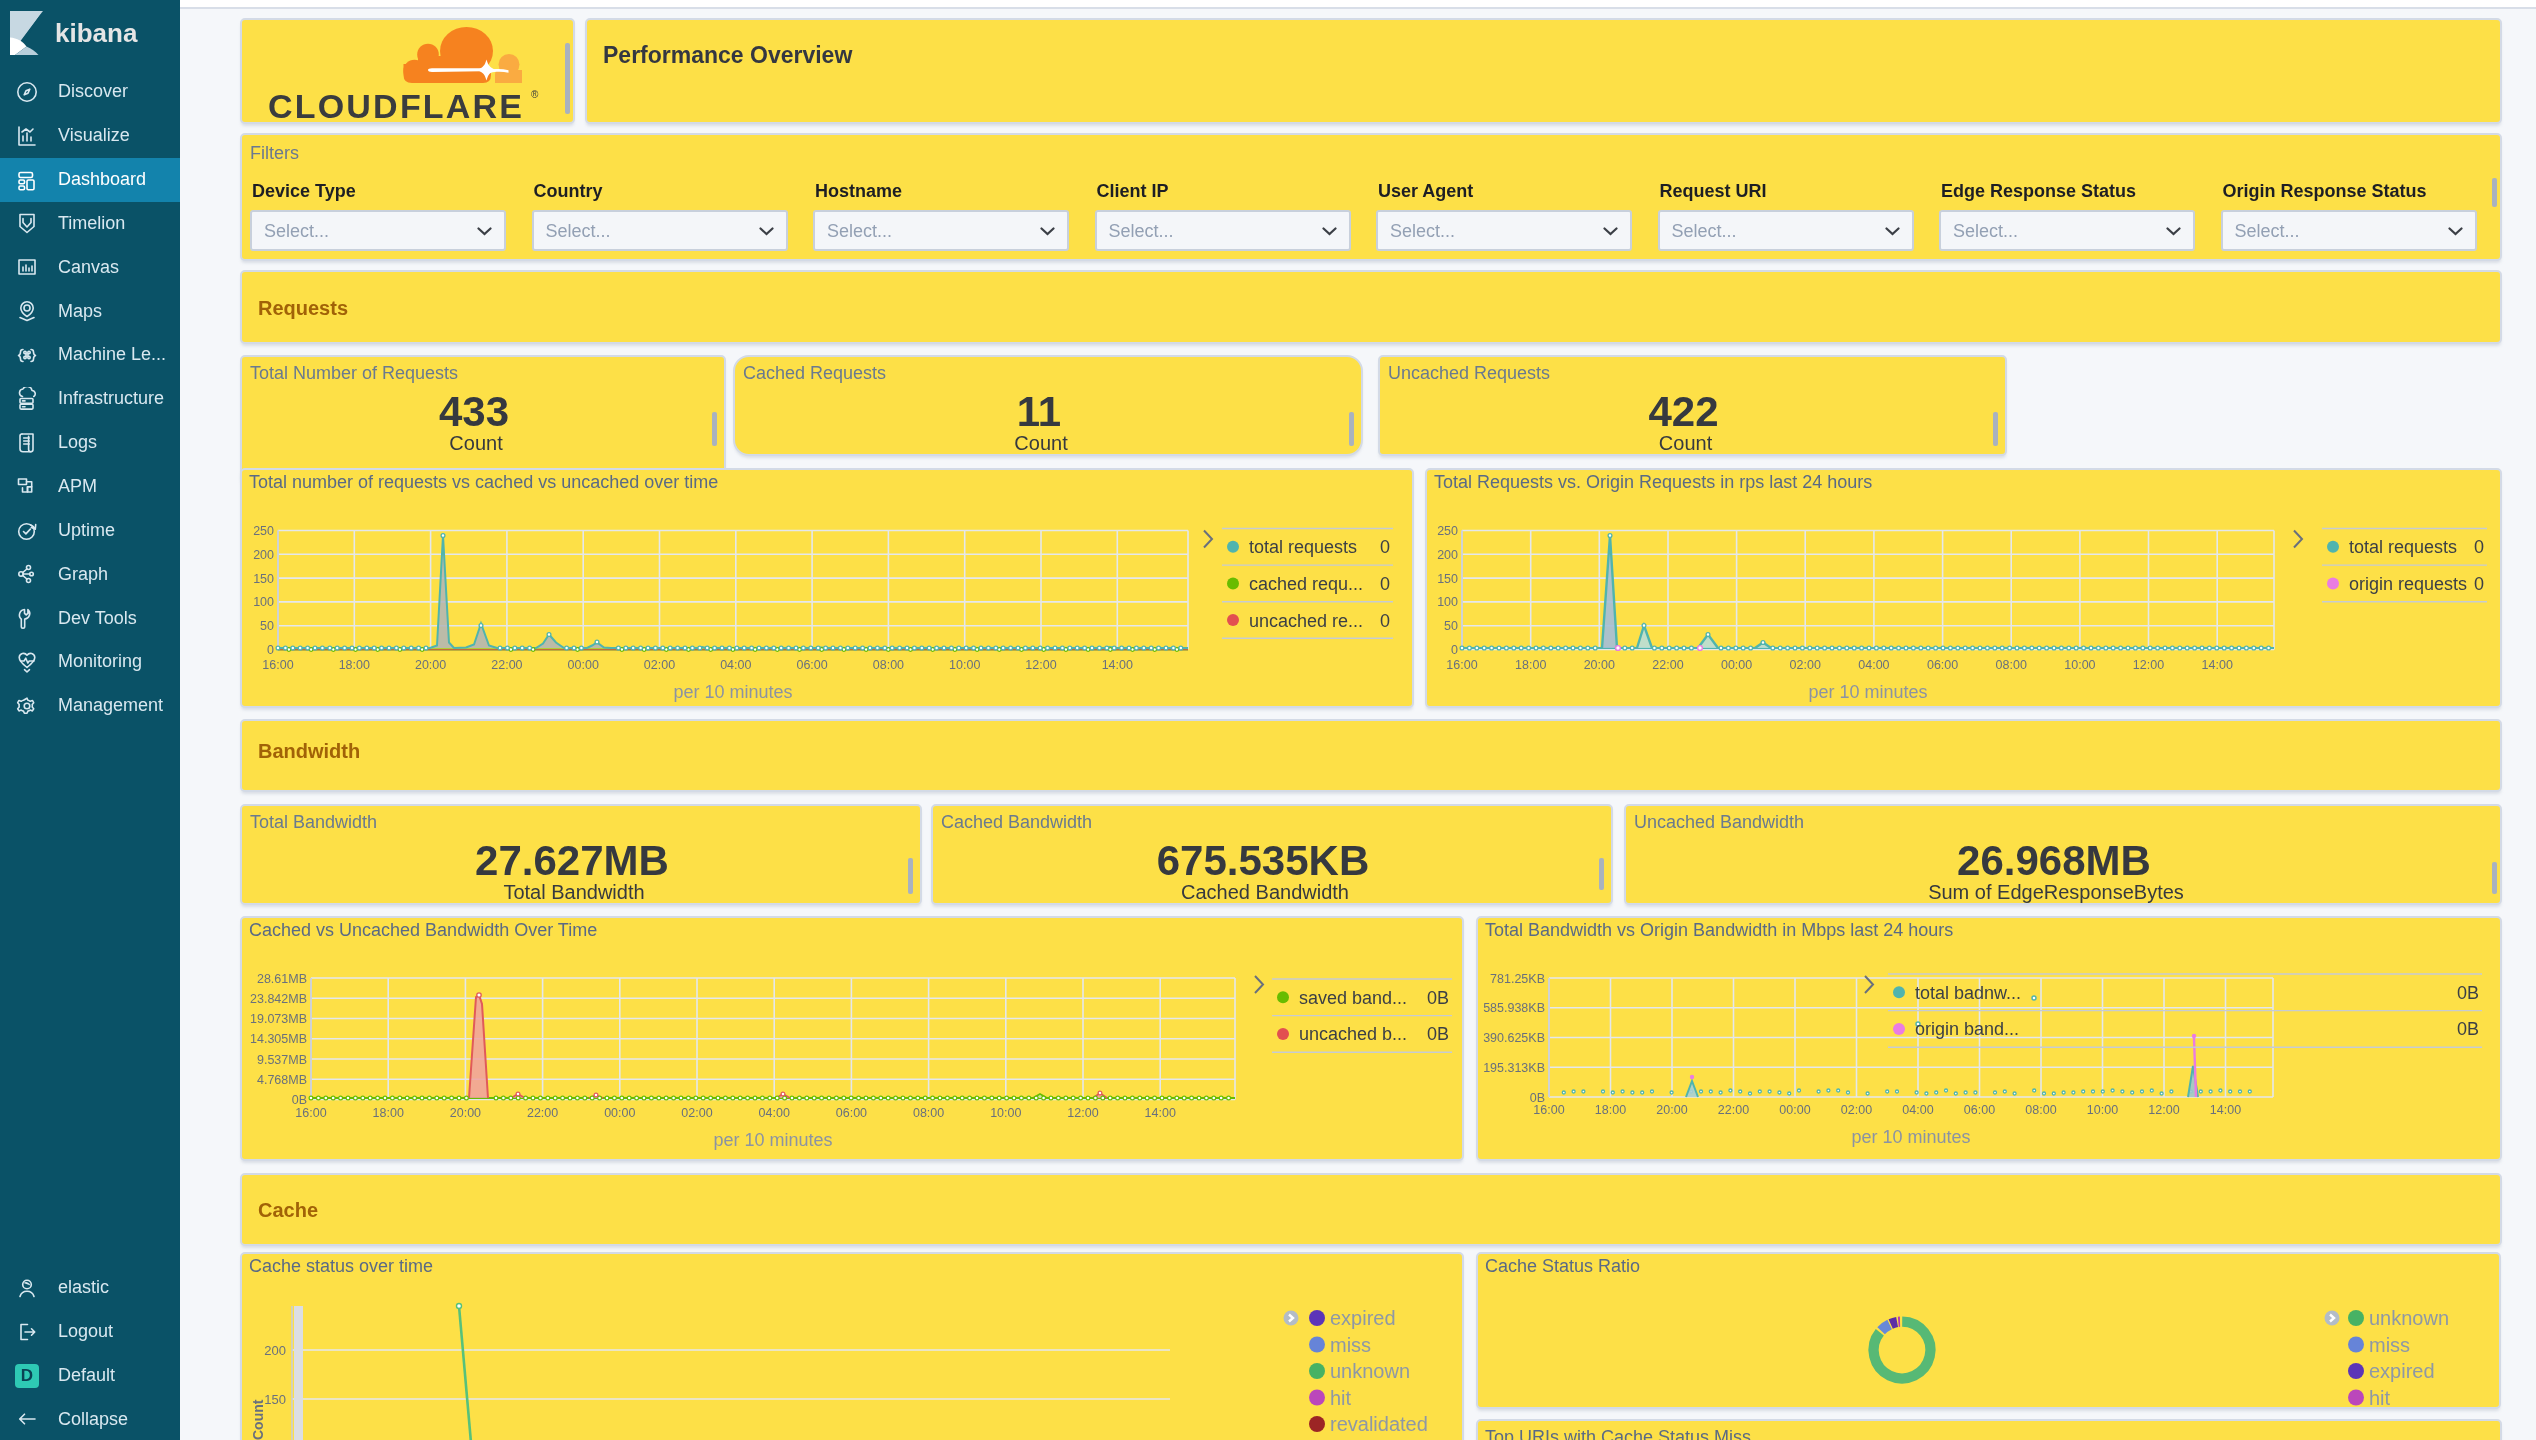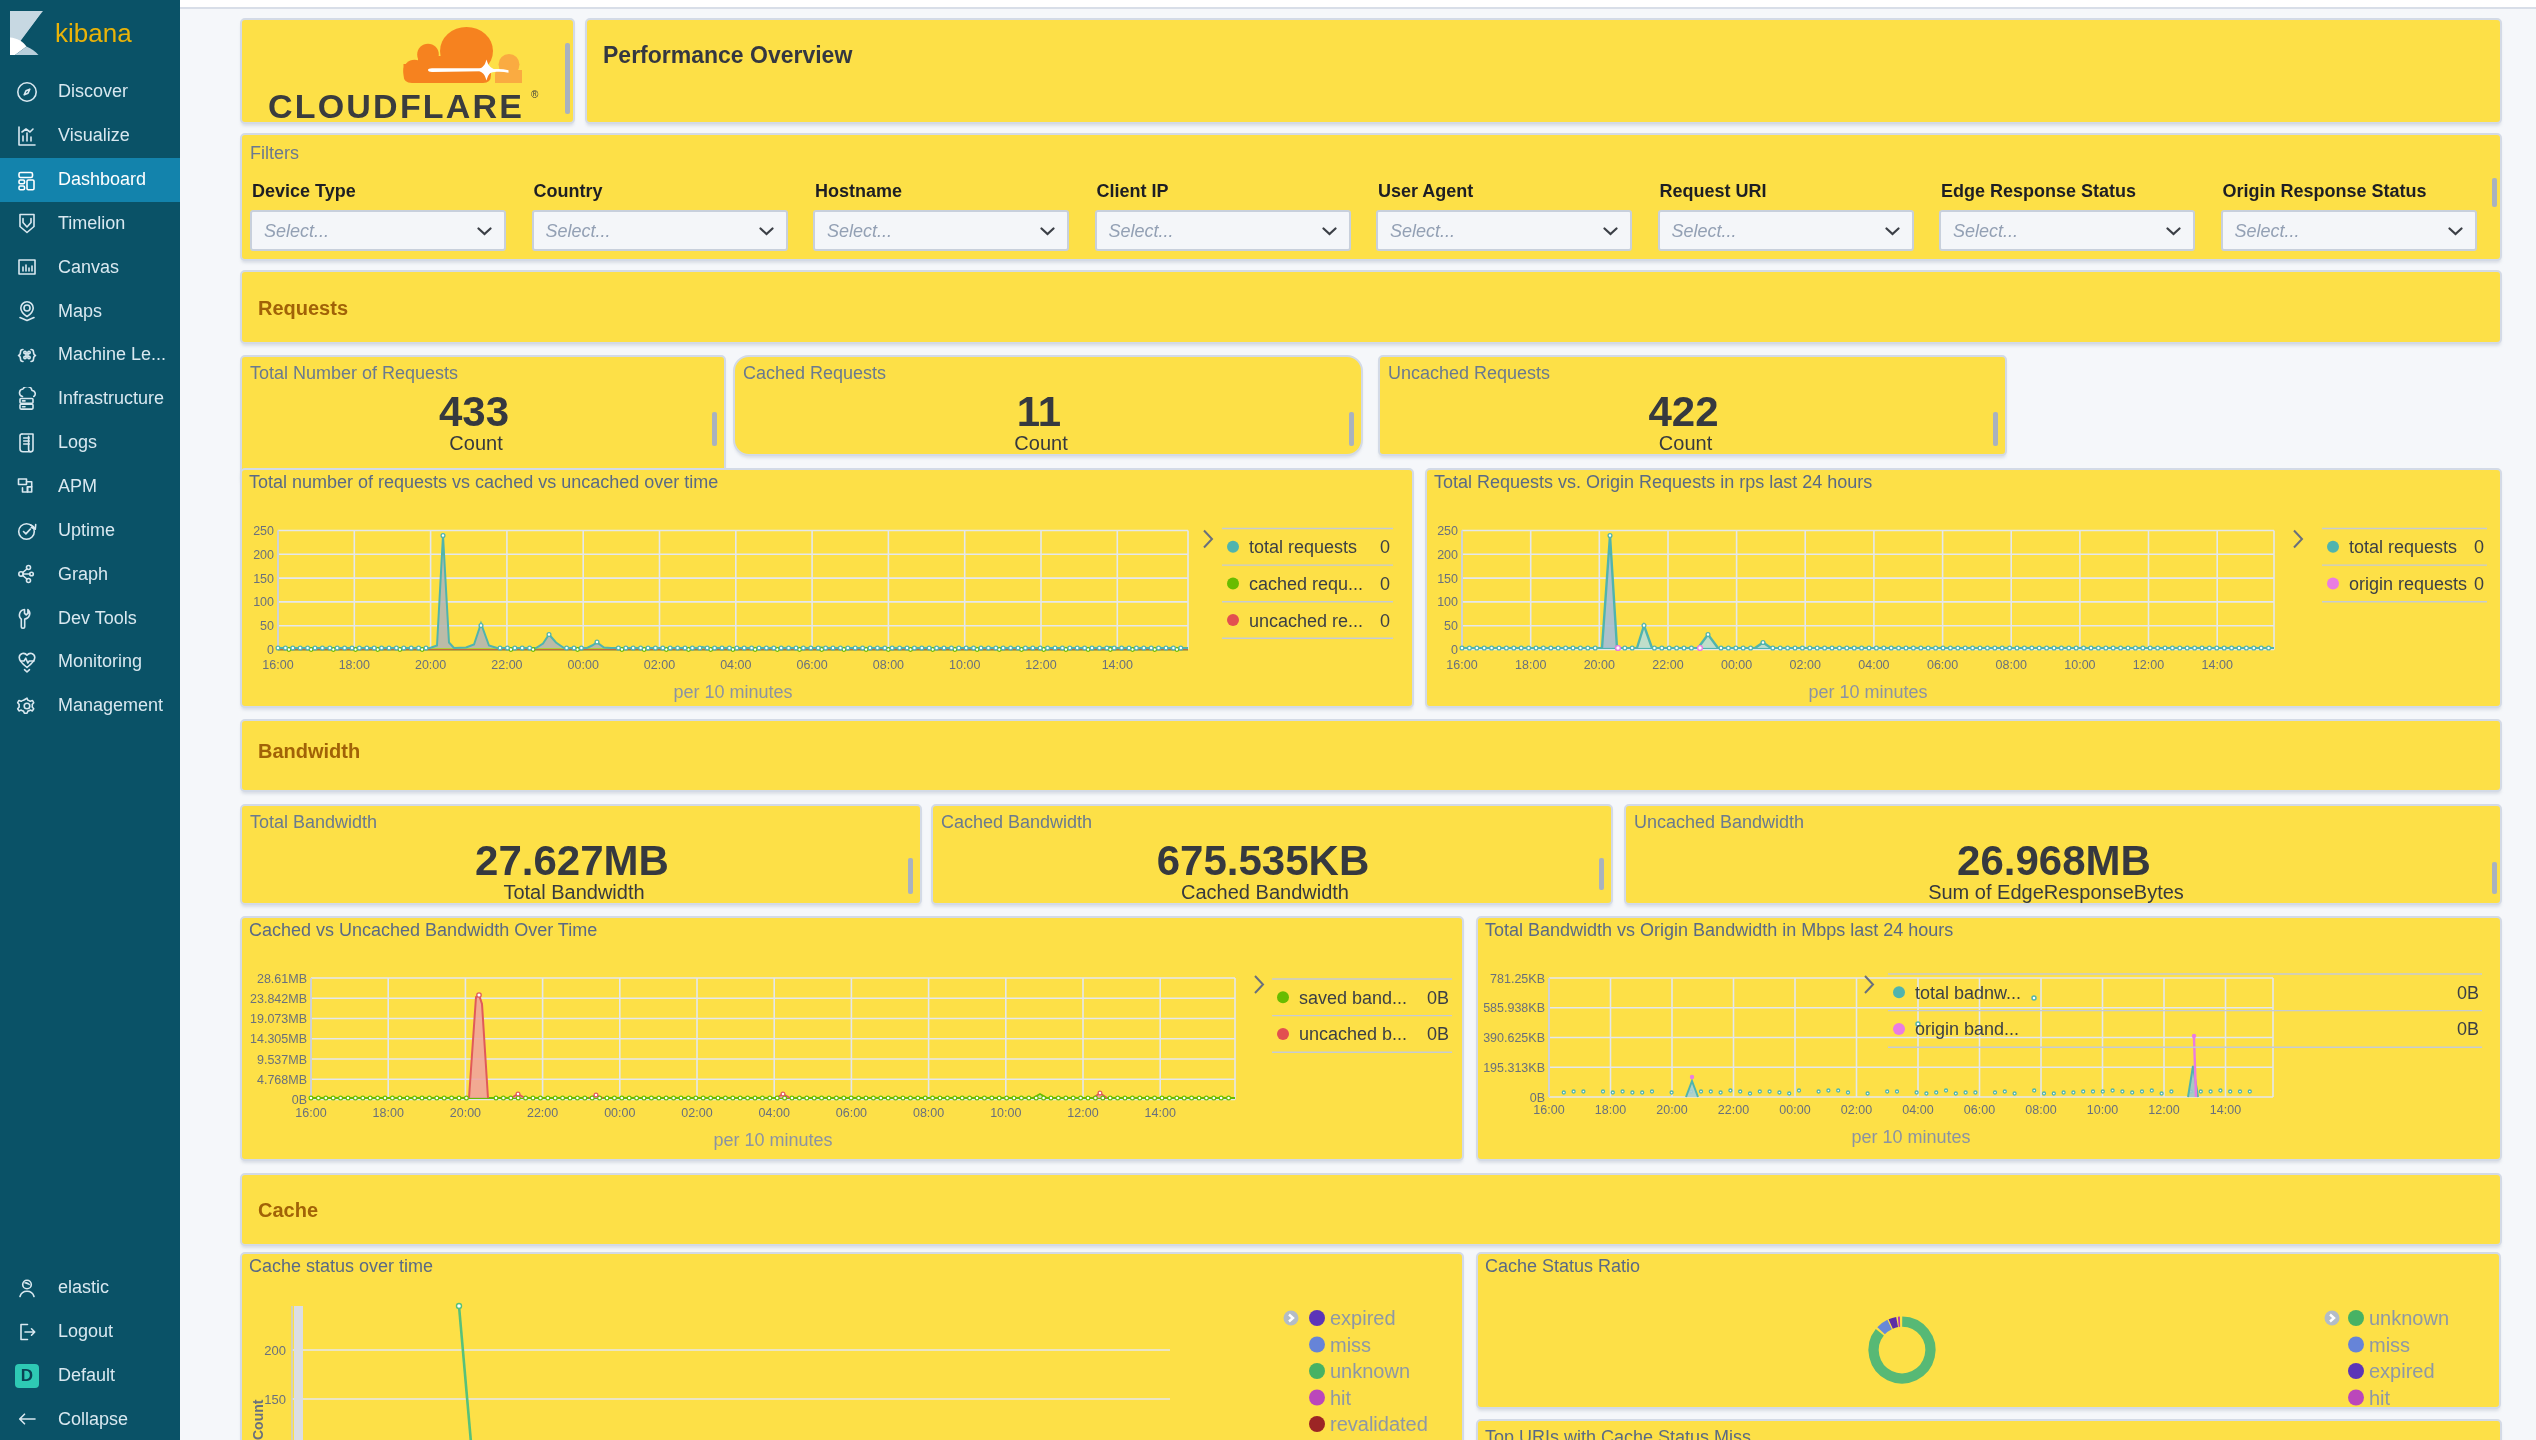--- a/index.html
+++ b/index.html
@@ -12,33 +12,33 @@
 .vtitle { position:absolute; left:7px; top:2px; font-size:18px; color:#5a6a85; }
 .sect { position:absolute; left:78px; font-size:20px; font-weight:bold; color:#a16207; }
 .thumb { position:absolute; width:5px; background:#a9b2bf; border-radius:2px; z-index:3; }
 .mlabel { position:absolute; left:8px; top:6px; font-size:18px; color:#6a7a8f; }
 .mnum { position:absolute; left:0; top:34px; width:calc(100% - 18px); text-align:center; font-size:42px; font-weight:bold; color:#36393f; line-height:1; }
 .msub { position:absolute; left:0; top:76px; width:calc(100% - 14px); text-align:center; font-size:20px; color:#36393f; line-height:1; }
 .navitem { height:43.85px; display:flex; align-items:center; color:#d9e8f0; font-size:18px; }
 .navitem .ic { width:24px; height:24px; margin-left:15px; margin-right:19px; flex:none; }
 .navitem.active { background:#1383ac; color:#fff; }
 .flabel { position:absolute; font-size:18px; font-weight:bold; color:#1d1e24; }
-.fselect { position:absolute; width:256px; height:41px; background:#f4f6f9; border:2px solid #c8d0dc; border-radius:3px;font-style:italic; }
+.fselect { position:absolute; width:256px; height:41px; background:#f4f6f9; border:2px solid #c8d0dc; border-radius:3px; }
 .fselect span { position:absolute; left:12px; top:9px; font-size:18px; color:#93a0b4; }
 .fselect svg { position:absolute; right:12px; top:15px; }
 </style></head><body>
 
 <div class="sidebar">
 <svg width="34" height="44" style="position:absolute;left:10px;top:11px" viewBox="0 0 34 44">
 <polygon points="0,0 33,0 0,44" fill="#c7d8e2"></polygon>
 <polygon points="33,0 13,33 10.8,30.6" fill="#0a5267"></polygon>
 <path d="M0,26.5 C7,27 13,30.5 16.5,35.5 L5,44 L0,44 Z" fill="#ffffff"></path>
 <path d="M5,44 L16.5,35.5 C21.5,37.5 25.5,40.5 28.5,44 Z" fill="#b9cfdb"></path>
 </svg>
-<div style="position:absolute;left:55px;top:18px;font-size:26px;font-weight:400;color:#eab308">kibana</div>
+<div style="position:absolute;left:55px;top:18px;font-size:26px;font-weight:700;color:#e5e5e5">kibana</div>
 <div style="position:absolute;left:0;top:70px;width:100%">
 <div class="navitem">
         <svg class="ic" viewBox="0 0 24 24" fill="none" stroke="currentColor" stroke-width="1.6" stroke-linecap="round" stroke-linejoin="round">
           <circle cx="12" cy="12" r="9.2"></circle>
           <path d="M14.8 9.2 L13 13.2 L9.2 14.8 L11 10.8 Z"></path>
         </svg>
         <span>Discover</span>
       </div>
 <div class="navitem">
         <svg class="ic" viewBox="0 0 24 24" fill="none" stroke="currentColor" stroke-width="1.6" stroke-linecap="round" stroke-linejoin="round">

